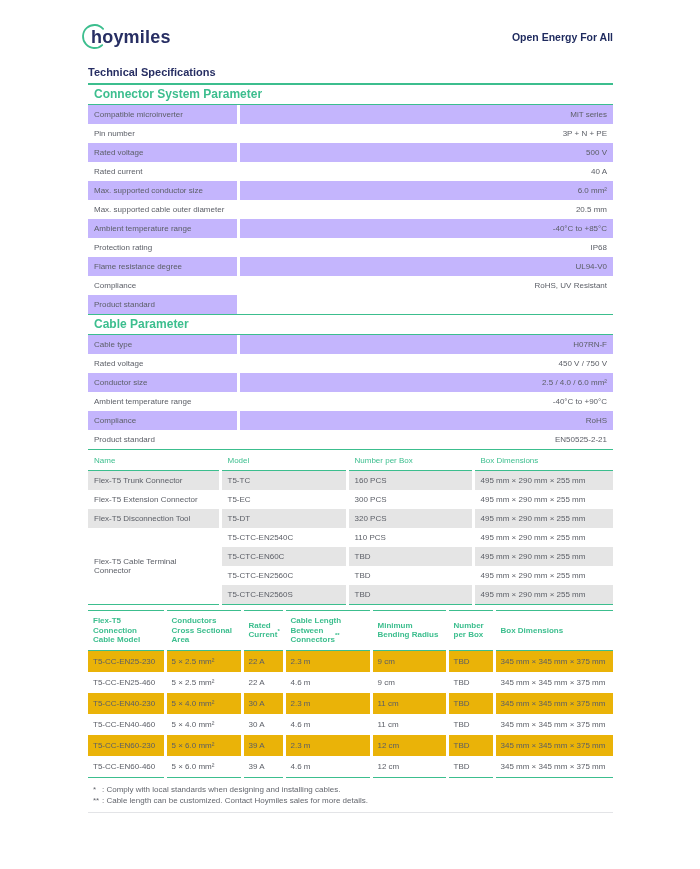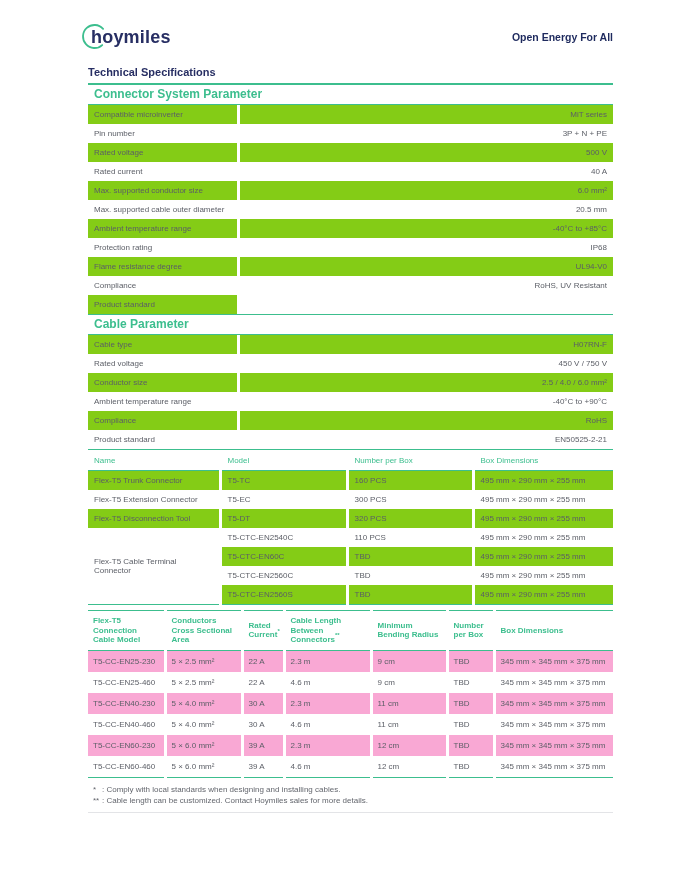--- a/index.html
+++ b/index.html
@@ -17,39 +17,39 @@
   .h-title { font-size:11px; font-weight:700; color:#272e63; margin:14px 0 0 0; padding-bottom:5px; border-bottom:2px solid #3cbe8e; }
   .h-title.ord { margin-top:26px; }
 
   
   .spec-table { border-bottom:1.5px solid #3cbe8e; }
   .sec-head { font-size:12px; font-weight:700; color:#3cbe8e; padding:5px 6px; border-bottom:1.5px solid #3cbe8e; line-height:9px; }
   .sec-head.bt { border-top:1.5px solid #3cbe8e; }
   .srow { display:flex; font-size:8px; line-height:9px; }
   .srow .sl { width:149px; padding:5px 6px; }
   .srow .sv { flex:1; margin-left:3px; text-align:right; padding:5px 6px; }
-  .srow.alt .sl, .srow.alt .sv { background:#84cc16; }
+  .srow.alt .sl, .srow.alt .sv { background:#c4b5fd; }
 
   
   table { border-collapse:collapse; width:100%; table-layout:fixed; font-size:8px; line-height:9px; }
   th, td { text-align:left; vertical-align:middle; }
   .t1 { border-bottom:1.5px solid #3cbe8e; }
   .t1 tr.thr { border-bottom:1.5px solid #3cbe8e; }
   .t1 th { color:#3cbe8e; font-weight:400; padding:5.5px 6px; border-right:3px solid #fff; }
   .t1 td { padding:5px 6px; border-right:3px solid #fff; }
   .t1 th:last-child, .t1 td:last-child { border-right:none; }
-  .t1 tr.alt td { background:#84cc16; }
+  .t1 tr.alt td { background:#e5e5e5; }
   .t1 td.merge { background:#fff !important; }
 
   .t2 { margin-top:5px; border-top:1.5px solid #3cbe8e; border-bottom:1.5px solid #3cbe8e; }
   .t2 tr.thr { border-bottom:1.5px solid #3cbe8e; }
   .t2 th { color:#3cbe8e; font-weight:700; padding:5px 4px 5px 5px; border-right:3px solid #fff; line-height:9.5px; }
   .t2 td { padding:6px 4px 6px 5px; border-right:3px solid #fff; }
   .t2 th:last-child, .t2 td:last-child { border-right:none; }
-  .t2 tr.alt td { background:#f9a8d4; }
+  .t2 tr.alt td { background:#eab308; }
   sup.mk { font-size:6px; line-height:0; position:relative; top:-1px; }
 
   
   .fnotes { margin-top:6px; }
   .fnote { display:flex; font-size:8px; line-height:11px; color:#63666d; }
   .fmark { width:14px; padding-left:5px; }
   .divider { border-top:1px solid #e3e4e7; margin-top:6px; }
 </style>
 </head>
 <body>

